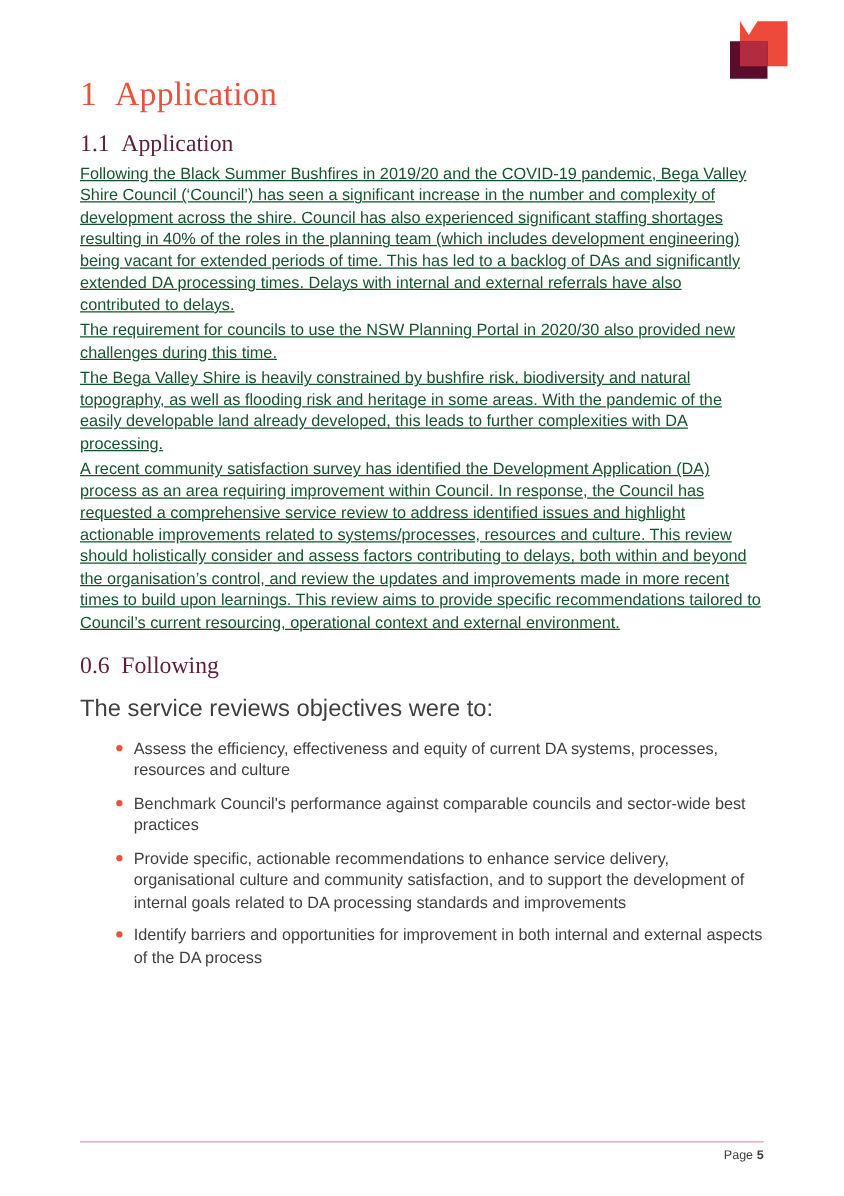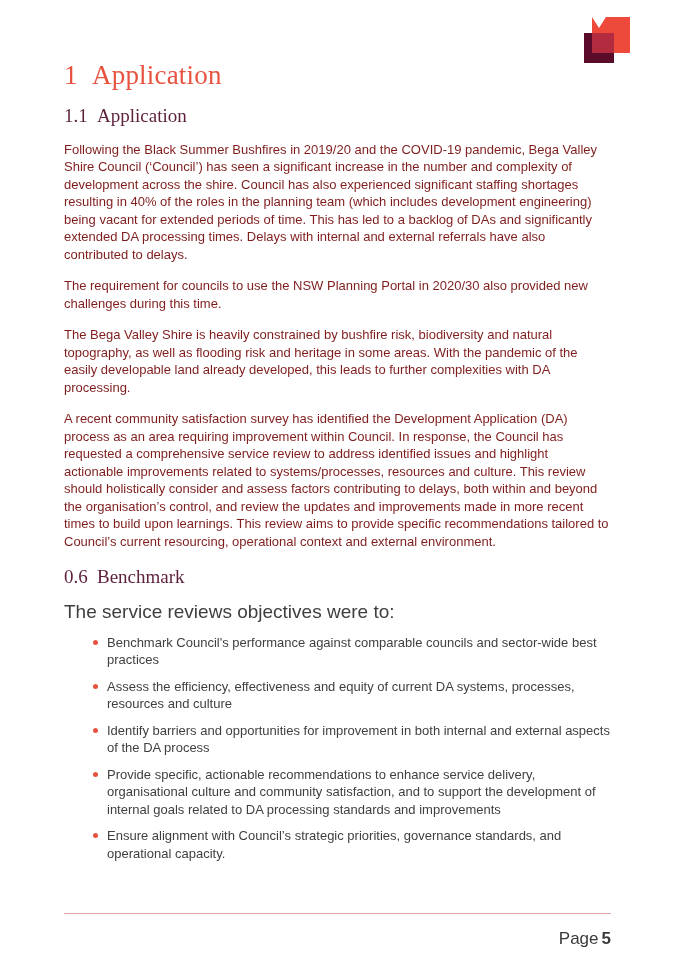--- a/index.html
+++ b/index.html
@@ -45,23 +45,24 @@
     font-weight: 400;
     line-height: 1.1;
     color: #5C1F3C;
     margin-top: 17px;
     align-items: flex-end;
   }
   h2 .sec-num { min-width: 33px; }
   p.para {
     font-size: 13px;
     line-height: 17.5px;
-    margin-top: 14px;
+    margin-top: 3px;
     max-width: 549px;
-    color: #7f1d1d;
+    color: #14532d;
+    text-decoration: underline;
   }
   p.list-intro {
     font-size: 19px;
     line-height: 17.5px;
     margin-top: 15px;
     color: #3f3f3f;
   }
   ul.objective-list {
     list-style: none;
     margin-top: 13px;
@@ -88,23 +89,23 @@
     position: absolute;
     left: 64px;
     right: 64px;
     top: 913px;
   }
   .footer-rule {
     border-top: 1.6px solid #DFA0A8;
     height: 0;
   }
   .page-number {
-    margin-top: 15px;
+    margin-top: 5px;
     text-align: right;
-    font-size: 17px;
+    font-size: 10px;
     color: #3a3a3a;
   }
   .page-number .num { font-weight: 700; margin-left: 3px; }
 </style>
 </head>
 <body>
 
 <div class="page">
 
   <svg class="logo" viewBox="0 0 52 56" xmlns="http://www.w3.org/2000/svg" aria-hidden="true">
@@ -125,45 +126,41 @@
       <span class="sec-title">Application</span>
     </h2>
 
     <p class="para">Following the Black Summer Bushfires in 2019/20 and the COVID-19 pandemic, Bega Valley Shire Council (‘Council’) has seen a significant increase in the number and complexity of development across the shire. Council has also experienced significant staffing shortages resulting in 40% of the roles in the planning team (which includes development engineering) being vacant for extended periods of time. This has led to a backlog of DAs and significantly extended DA processing times. Delays with internal and external referrals have also contributed to delays.</p>
     <p class="para">The requirement for councils to use the NSW Planning Portal in 2020/30 also provided new challenges during this time.</p>
     <p class="para">The Bega Valley Shire is heavily constrained by bushfire risk, biodiversity and natural topography, as well as flooding risk and heritage in some areas. With the pandemic of the easily developable land already developed, this leads to further complexities with DA processing.</p>
     <p class="para">A recent community satisfaction survey has identified the Development Application (DA) process as an area requiring improvement within Council. In response, the Council has requested a comprehensive service review to address identified issues and highlight actionable improvements related to systems/processes, resources and culture. This review should holistically consider and assess factors contributing to delays, both within and beyond the organisation’s control, and review the updates and improvements made in more recent times to build upon learnings. This review aims to provide specific recommendations tailored to Council’s current resourcing, operational context and external environment.</p>
 
     <h2 class="sub-heading">
       <span class="sec-num">0.6</span>
-      <span class="sec-title">Benchmark</span>
+      <span class="sec-title">Following</span>
     </h2>
 
     <p class="list-intro">The service reviews objectives were to:</p>
 
     <ul class="objective-list">
       <li>
         <span class="bullet-dot"></span>
-        <span>Benchmark Council's performance against comparable councils and sector-wide best practices</span>
-      </li>
-      <li>
-        <span class="bullet-dot"></span>
         <span>Assess the efficiency, effectiveness and equity of current DA systems, processes, resources and culture</span>
       </li>
       <li>
         <span class="bullet-dot"></span>
-        <span>Identify barriers and opportunities for improvement in both internal and external aspects of the DA process</span>
+        <span>Benchmark Council's performance against comparable councils and sector-wide best practices</span>
       </li>
       <li>
         <span class="bullet-dot"></span>
         <span>Provide specific, actionable recommendations to enhance service delivery, organisational culture and community satisfaction, and to support the development of internal goals related to DA processing standards and improvements</span>
       </li>
       <li>
         <span class="bullet-dot"></span>
-        <span>Ensure alignment with Council’s strategic priorities, governance standards, and operational capacity.</span>
+        <span>Identify barriers and opportunities for improvement in both internal and external aspects of the DA process</span>
       </li>
     </ul>
 
   </div>
 
   <div class="footer">
     <div class="footer-rule"></div>
     <div class="page-number">
       <span>Page</span><span class="num">5</span>
     </div>

